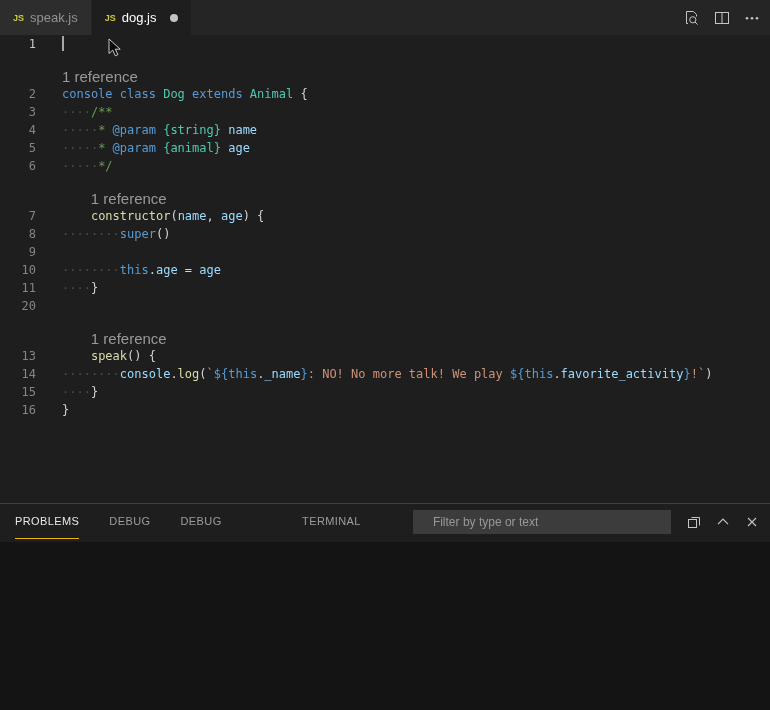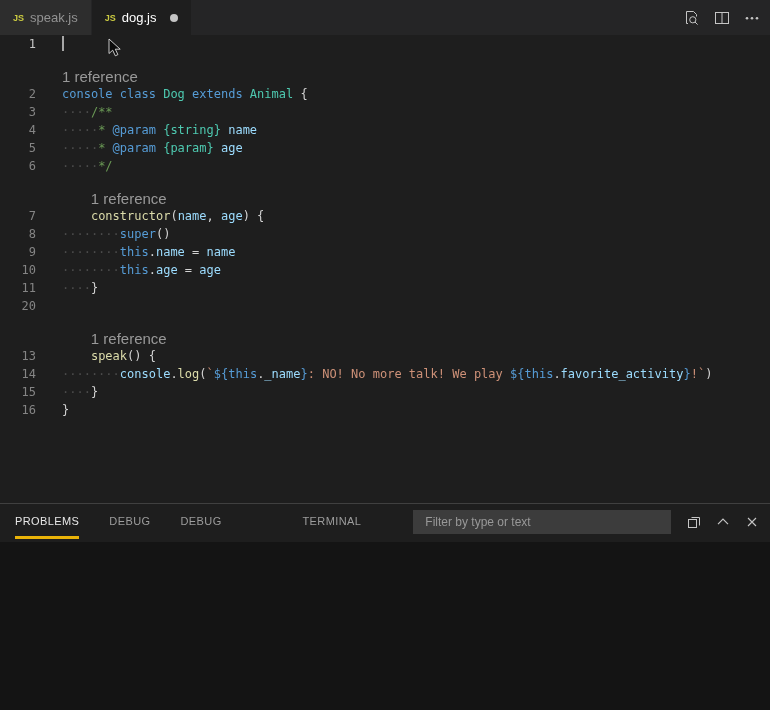--- a/index.html
+++ b/index.html
@@ -72,25 +72,25 @@
     background:#1e1e1e; border-top:1px solid #404040;
   }
   .panel-header {
     height:35px; display:flex; align-items:center;
     padding:0 8px 0 15px;
   }
   .panel-tab {
     font-size:11px; letter-spacing:0.4px; color:#9d9d9d;
     margin-right:30px; height:35px; line-height:34px; cursor:pointer;
   }
-  .panel-tab.active { color:#e7e7e7; border-bottom:3px solid #eab308; }
+  .panel-tab.active { color:#e7e7e7; border-bottom:1px solid #eab308; }
   .filter-input {
     margin-left:22px; width:281px; height:24px;
     background:#3c3c3c; border:none; outline:none;
-    color:#cccccc; font-size:12px; padding:0 12px;
+    color:#cccccc; font-size:12px; padding:0 20px;
     font-family:"Liberation Sans", sans-serif;
   }
   .filter-input::placeholder { color:#989898; }
   .panel-actions { display:flex; align-items:center; gap:9px; margin-left:13px; }
   .panel-actions .action { width:20px; height:20px; display:flex; align-items:center; justify-content:center; }
   .panel-body { padding:7px 0 0 15px; font-size:13px; color:#cbcbcb; line-height:16px;margin-top:32px; }
   
   .mouse { position:absolute; left:108px; top:38px; z-index:50; pointer-events:none; }
 </style>
 </head>
@@ -131,26 +131,26 @@
       </span>
     </div>
   </div>
 
   <div class="editor" id="editor-lines">
       <div class="code-row"><span class="gutter cur">1</span><span class="code-content"><span class="caret"></span></span></div>
       <div class="lens-row" style="padding-left: 62px;">1 reference</div>
       <div class="code-row"><span class="gutter">2</span><span class="code-content"><span class="tok-kw">console </span><span class="tok-kw">class </span><span class="tok-type">Dog </span><span class="tok-kw">extends </span><span class="tok-type">Animal </span><span class="tok-punc">{</span></span></div>
       <div class="code-row"><span class="gutter">3</span><span class="code-content"><span class="tok-ws">····</span><span class="tok-cmt">/**</span></span></div>
       <div class="code-row"><span class="gutter">4</span><span class="code-content"><span class="tok-ws">·····</span><span class="tok-cmt">* </span><span class="tok-kw">@param </span><span class="tok-type">{string} </span><span class="tok-var">name</span></span></div>
-      <div class="code-row"><span class="gutter">5</span><span class="code-content"><span class="tok-ws">·····</span><span class="tok-cmt">* </span><span class="tok-kw">@param </span><span class="tok-type">{param} </span><span class="tok-var">age</span></span></div>
+      <div class="code-row"><span class="gutter">5</span><span class="code-content"><span class="tok-ws">·····</span><span class="tok-cmt">* </span><span class="tok-kw">@param </span><span class="tok-type">{animal} </span><span class="tok-var">age</span></span></div>
       <div class="code-row"><span class="gutter">6</span><span class="code-content"><span class="tok-ws">·····</span><span class="tok-cmt">*/</span></span></div>
       <div class="lens-row" style="padding-left: 90.8px;">1 reference</div>
       <div class="code-row"><span class="gutter">7</span><span class="code-content"><span class="tok-sp">    </span><span class="tok-fn">constructor</span><span class="tok-punc">(</span><span class="tok-var">name</span><span class="tok-punc">, </span><span class="tok-var">age</span><span class="tok-punc">) {</span></span></div>
       <div class="code-row"><span class="gutter">8</span><span class="code-content"><span class="tok-ws">········</span><span class="tok-kw">super</span><span class="tok-punc">()</span></span></div>
-      <div class="code-row"><span class="gutter">9</span><span class="code-content"><span class="tok-ws">········</span><span class="tok-kw">this</span><span class="tok-punc">.</span><span class="tok-var">name</span><span class="tok-punc"> = </span><span class="tok-var">name</span></span></div>
+      <div class="code-row"><span class="gutter">9</span></div>
       <div class="code-row"><span class="gutter">10</span><span class="code-content"><span class="tok-ws">········</span><span class="tok-kw">this</span><span class="tok-punc">.</span><span class="tok-var">age</span><span class="tok-punc"> = </span><span class="tok-var">age</span></span></div>
       <div class="code-row"><span class="gutter">11</span><span class="code-content"><span class="tok-ws">····</span><span class="tok-punc">}</span></span></div>
       <div class="code-row"><span class="gutter">20</span><span class="code-content"></span></div>
       <div class="lens-row" style="padding-left: 90.8px;">1 reference</div>
       <div class="code-row"><span class="gutter">13</span><span class="code-content"><span class="tok-sp">    </span><span class="tok-fn">speak</span><span class="tok-punc">() {</span></span></div>
       <div class="code-row"><span class="gutter">14</span><span class="code-content"><span class="tok-ws">········</span><span class="tok-var">console</span><span class="tok-punc">.</span><span class="tok-fn">log</span><span class="tok-punc">(</span><span class="tok-str">`</span><span class="tok-kw">${</span><span class="tok-kw">this</span><span class="tok-punc">.</span><span class="tok-var">_name</span><span class="tok-kw">}</span><span class="tok-str">: NO! No more talk! We play </span><span class="tok-kw">${</span><span class="tok-kw">this</span><span class="tok-punc">.</span><span class="tok-var">favorite_activity</span><span class="tok-kw">}</span><span class="tok-str">!`</span><span class="tok-punc">)</span></span></div>
       <div class="code-row"><span class="gutter">15</span><span class="code-content"><span class="tok-ws">····</span><span class="tok-punc">}</span></span></div>
       <div class="code-row"><span class="gutter">16</span><span class="code-content"><span class="tok-punc">}</span></span></div>
     </div>
 

